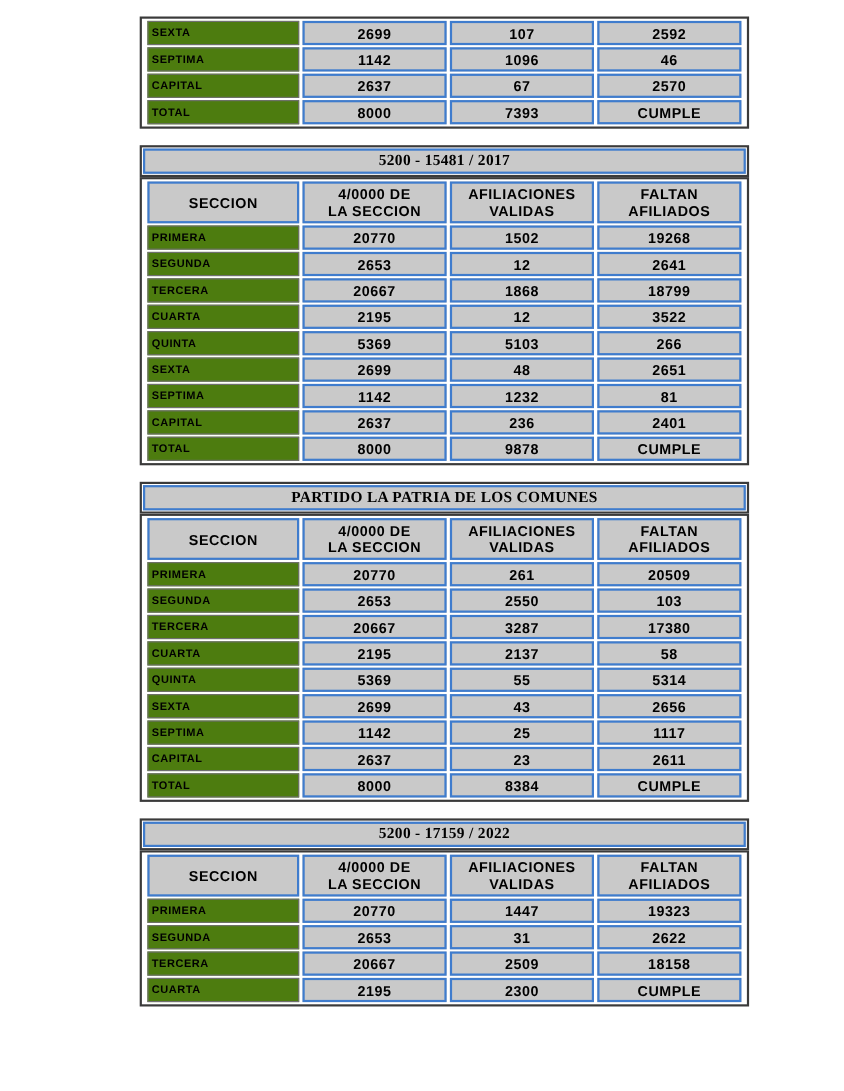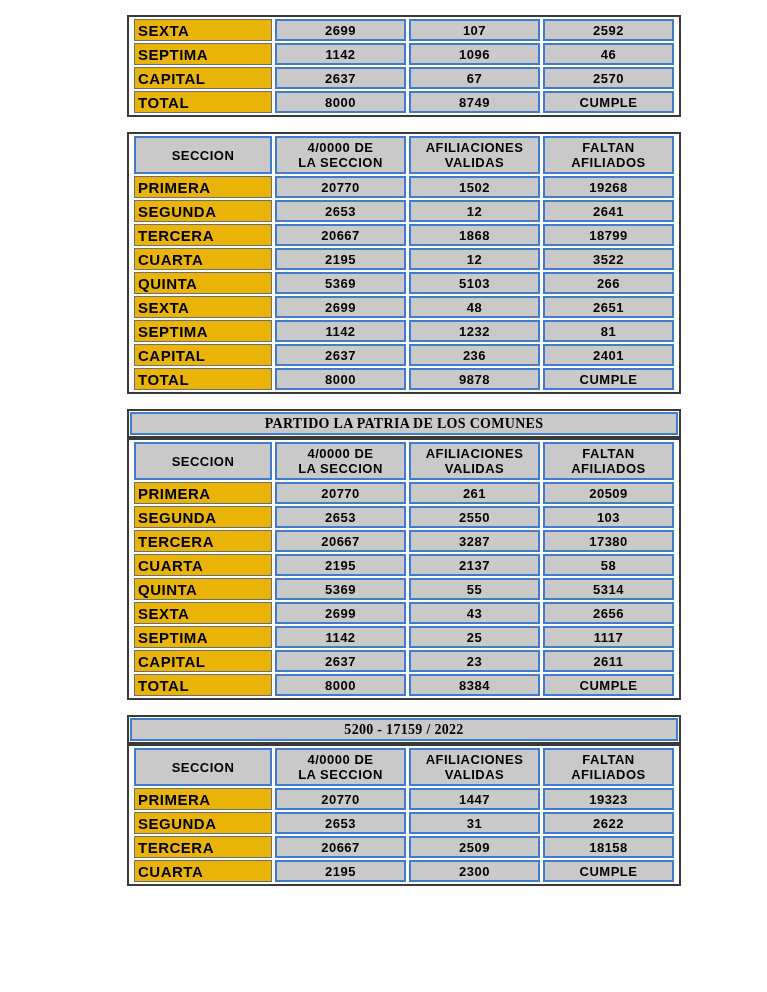--- a/index.html
+++ b/index.html
@@ -42,24 +42,24 @@
   .grid-frame {
     padding: 0 2px;
   }
   table.data-table {
     width: 100%;
     table-layout: fixed;
     border-collapse: separate;
     border-spacing: 3px 2px;
   }
   td.cell-label {
-    background: #eab308;
+    background: #4d7c0f;
     border: 1px solid #6f6f6f;
     font-weight: bold;
-    font-size: 15px;
+    font-size: 10px;
     letter-spacing: 0.5px;
     color: #000000;
     height: 18px;
     padding: 0 0 0 3px;
     text-align: left;
     white-space: nowrap;
     overflow: hidden;
   }
   td.cell-value, td.cell-header {
     background: #c9c9c9;
@@ -108,28 +108,31 @@
             </tr>
             <tr>
               <td class="cell-label">CAPITAL</td>
               <td class="cell-value">2637</td>
               <td class="cell-value">67</td>
               <td class="cell-value">2570</td>
             </tr>
             <tr>
               <td class="cell-label">TOTAL</td>
               <td class="cell-value">8000</td>
-              <td class="cell-value">8749</td>
+              <td class="cell-value">7393</td>
               <td class="cell-value">CUMPLE</td>
             </tr>
           </tbody>
         </table>
       </div>
     </section>
     <section class="party-block">
+      <div class="frame bar-frame">
+        <div class="bar-inner">5200 - 15481 / 2017</div>
+      </div>
       <div class="frame grid-frame">
         <table class="data-table">
           <colgroup>
             <col style="width: 138px;">
             <col>
             <col>
             <col>
           </colgroup>
           <tbody>
             <tr>

